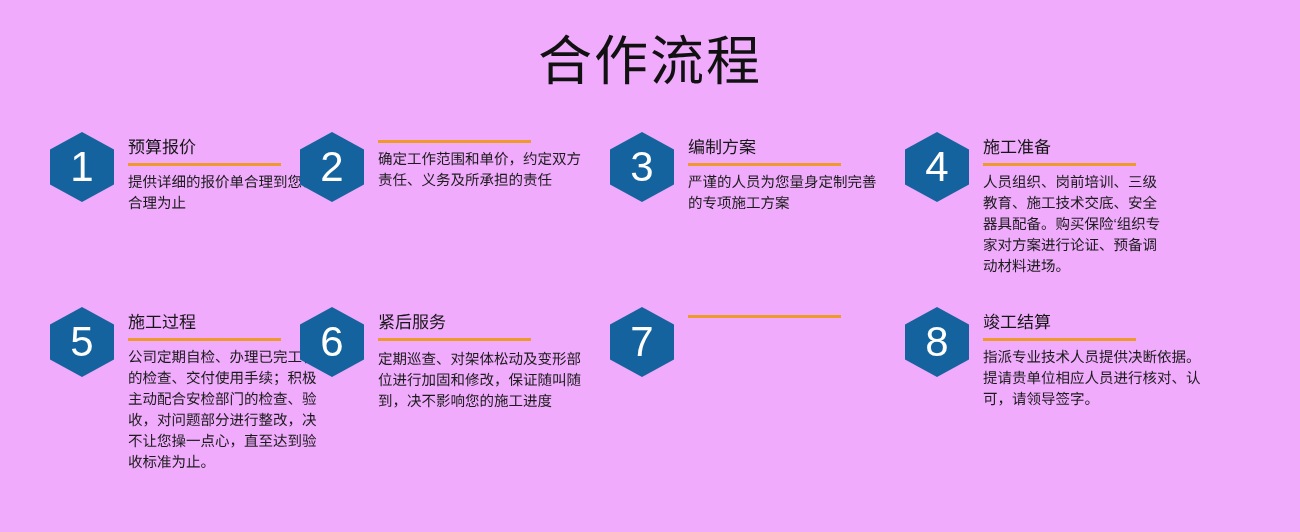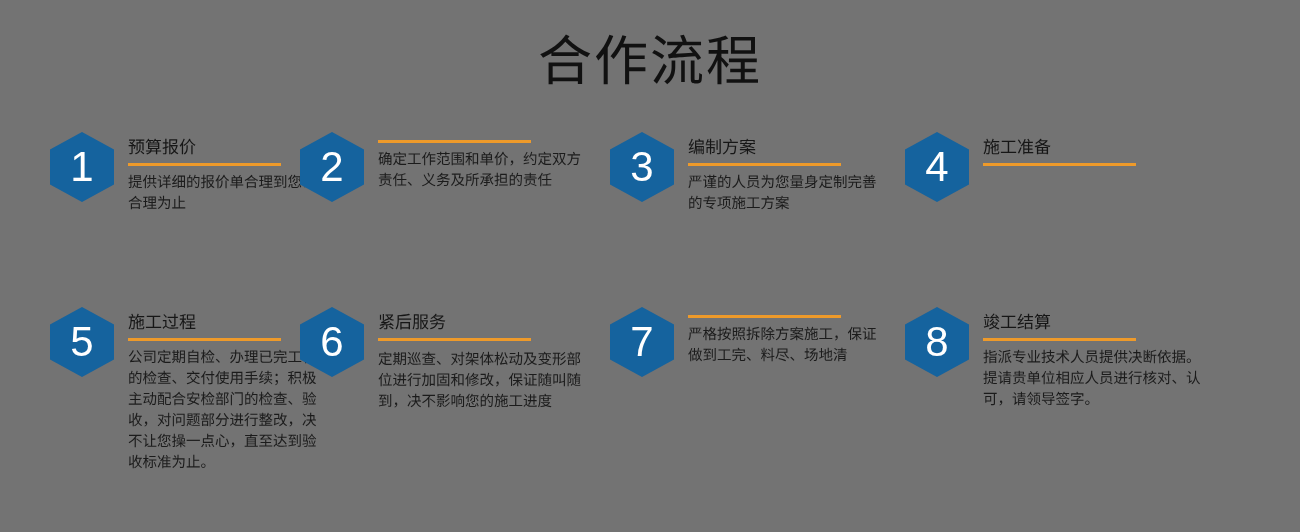--- a/index.html
+++ b/index.html
@@ -11,21 +11,21 @@
     height: 532px;
     background: #ffffff;
     font-family: "Liberation Sans", "DejaVu Sans", sans-serif;
     overflow: hidden;
   }
 
   .page {
     position: relative;
     width: 1300px;
     height: 532px;
-    background: #737373;
+    background: #f0abfc;
   }
 
   
   .page-title {
     position: absolute;
     top: 28px;
     left: 0;
     width: 1300px;
     text-align: center;
     font-size: 54px;
@@ -174,20 +174,21 @@
         </div>
       </div>
 
       <div class="step col-4">
         <div class="hex">
           <span class="hex-number">4</span>
         </div>
         <div class="step-body">
           <div class="step-title">施工准备</div>
           <div class="step-rule"></div>
+          <div class="step-desc">人员组织、岗前培训、三级教育、施工技术交底、安全器具配备。购买保险‘组织专家对方案进行论证、预备调动材料进场。</div>
         </div>
       </div>
 
     </div>
 
     <div class="step-row row-2">
 
       <div class="step col-1">
         <div class="hex">
           <span class="hex-number">5</span>
@@ -209,21 +210,20 @@
           <div class="step-desc">定期巡查、对架体松动及变形部位进行加固和修改，保证随叫随到，决不影响您的施工进度</div>
         </div>
       </div>
 
       <div class="step col-3">
         <div class="hex">
           <span class="hex-number">7</span>
         </div>
         <div class="step-body">
           <div class="step-rule"></div>
-          <div class="step-desc">严格按照拆除方案施工，保证做到工完、料尽、场地清</div>
         </div>
       </div>
 
       <div class="step col-4">
         <div class="hex">
           <span class="hex-number">8</span>
         </div>
         <div class="step-body">
           <div class="step-title">竣工结算</div>
           <div class="step-rule"></div>

